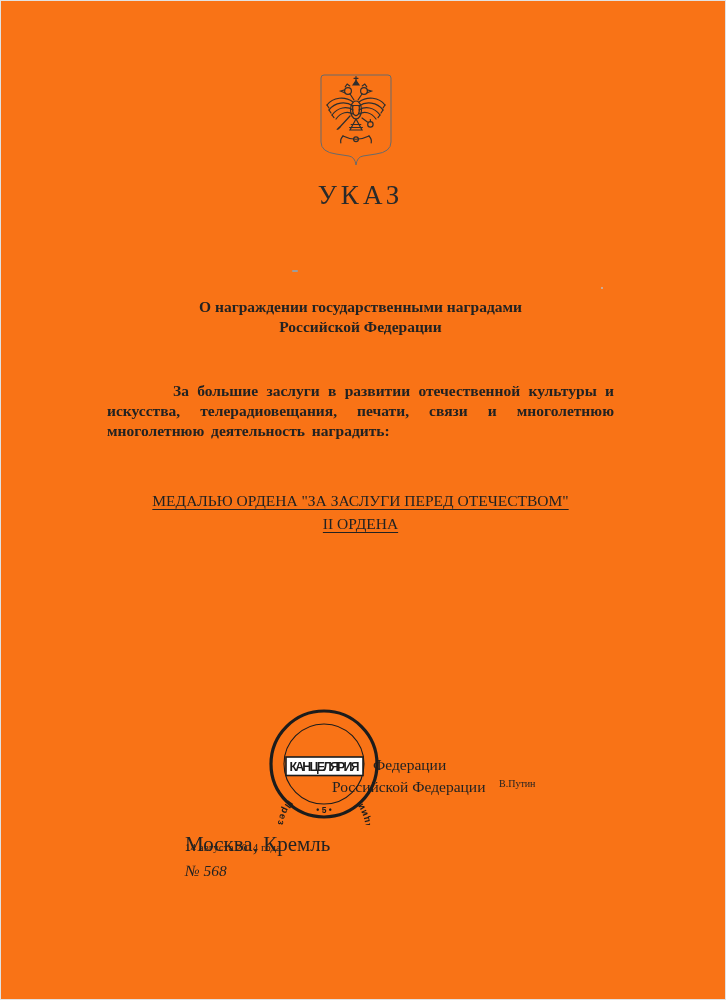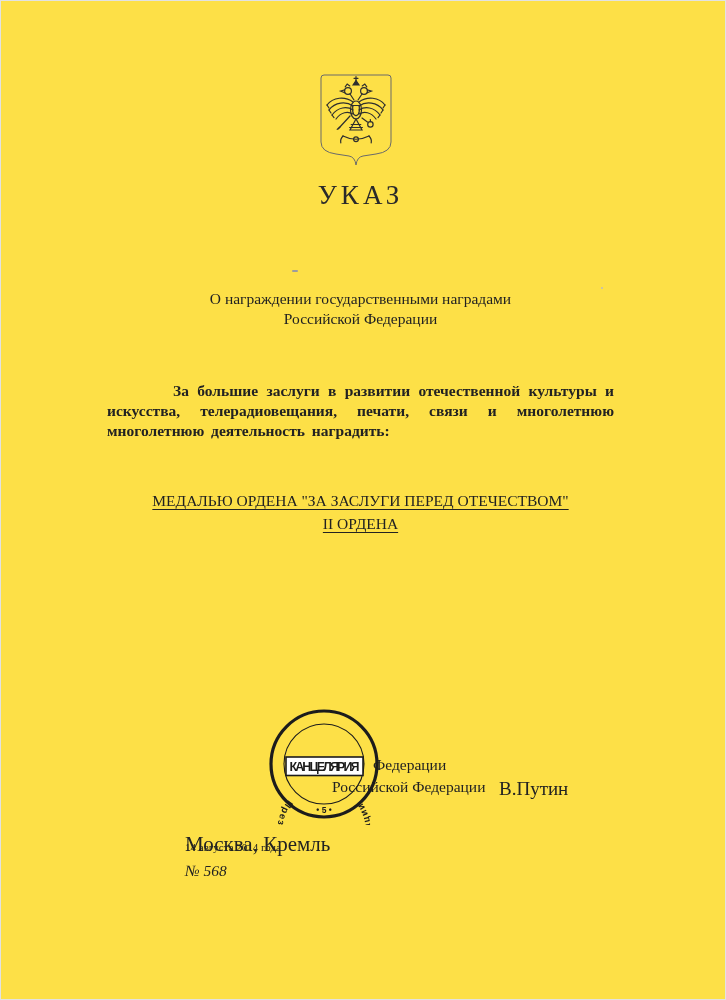--- a/index.html
+++ b/index.html
@@ -1,53 +1,53 @@
 <!DOCTYPE html>
 <html><head>
 <meta charset="utf-8">
 <style>
   html,body{margin:0;padding:0;}
   body{
     width:726px;height:1000px;position:relative;background:#ffffff;
     font-family:"Liberation Serif", serif;color:#212121;overflow:hidden;
   }
   .page{
-    position:absolute;left:0;top:0;width:726px;height:1000px;background:#fde047;
+    position:absolute;left:0;top:0;width:726px;height:1000px;background:#f97316;
     box-shadow:inset 0 0 0 1px #e2e2e2;
   }
   .abs{position:absolute;}
   .emblem{left:317px;top:72px;width:78px;height:92px;}
   .doc-title{
     left:107px;top:180px;width:507px;text-align:center;
     font-size:27px;letter-spacing:4px;font-weight:normal;color:#2a2a2a;
   }
   .doc-subtitle{
     left:107px;top:220px;width:507px;text-align:center;
     font-size:17.5px;letter-spacing:1px;word-spacing:5px;color:#2a2a2a;
   }
   .subject{
-    left:107px;top:289px;width:507px;text-align:center;
-    font-size:15.5px;font-weight:normal;line-height:19.5px;color:#222;
+    left:107px;top:297px;width:507px;text-align:center;
+    font-size:15.5px;font-weight:bold;line-height:19.5px;color:#222;
   }
   .preamble{
     left:107px;top:381px;width:507px;text-align:justify;text-indent:66px;
     font-size:15.5px;font-weight:bold;line-height:20px;word-spacing:3px;color:#222;
   }
   .award{
     left:107px;top:489px;width:507px;text-align:center;
     font-size:15.5px;line-height:23px;color:#222;
   }
   .award .uline{text-decoration:underline;text-underline-offset:3px;}
   .recipient{
     left:106px;top:586px;width:507px;text-align:justify;text-indent:66px;
     font-size:15.5px;line-height:21px;word-spacing:2px;color:#222;
   }
   .sig-line1{left:373px;top:756px;font-size:15.5px;color:#222;}
   .sig-line2{left:332px;top:778px;font-size:15.5px;color:#222;}
-  .sig-name{left:499px;top:778px;font-size:19px;color:#222;}
+  .sig-name{left:499px;top:778px;font-size:10px;color:#222;}
   .stamp{left:267px;top:705px;width:116px;height:120px;}
   .footer-place{left:185px;top:820px;font-size:21px;color:#222;margin-top:12px;}
   .footer-date{left:185px;top:841px;font-size:11px;color:#222;}
   .footer-number{left:185px;top:862px;font-size:15.5px;color:#222;font-style:italic;}
   .artifact1{left:292px;top:270px;width:6px;height:2px;background:#9d9d9d;border-radius:1px;}
   .artifact2{left:601px;top:287px;width:2px;height:2px;background:#bdbdbd;border-radius:50%;}
   svg text{font-family:"Liberation Sans", sans-serif;}
 </style>
 </head>
 <body>

